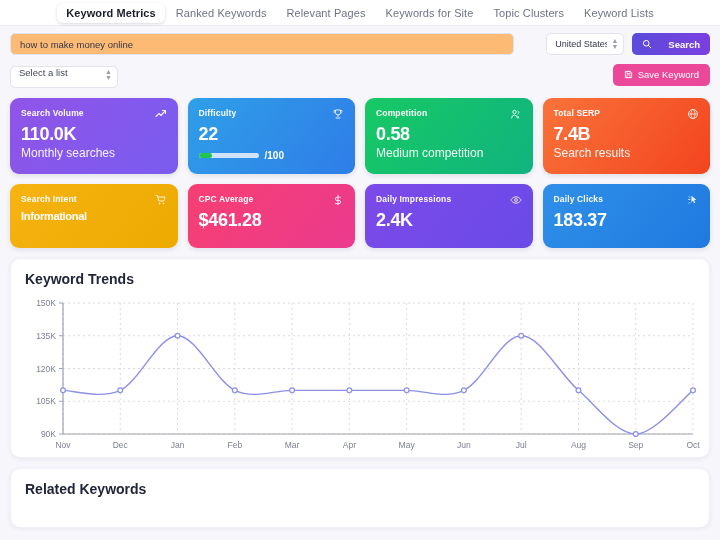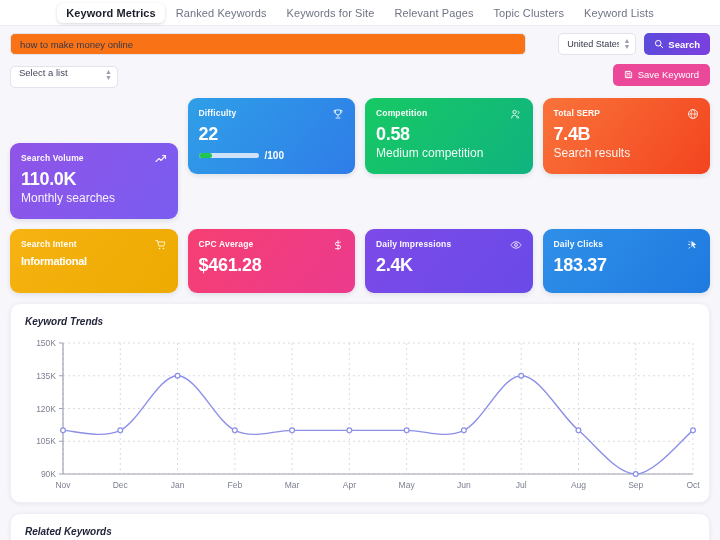--- a/index.html
+++ b/index.html
@@ -49,21 +49,21 @@
     display: flex;
     align-items: center;
     gap: 8px;
     padding: 7px 10px 0 10px;
   }
   .search-input {
     flex: 1;
     height: 22px;
     border: 1px solid #e2e3ec;
     border-radius: 5px;
-    background: #f97316;
+    background: #fdba74;
     font-size: 9.5px;
     color: #33364a;
     padding: 0 9px;
     font-family: inherit;
     outline: none;
   }
   .search-input::placeholder { color: #a9acbb; }
 
   .country-select {
     width: 78px;
@@ -98,21 +98,21 @@
     border: none;
     border-radius: 5px;
     background: linear-gradient(100deg, #5b4bdb 0%, #7b3fe0 100%);
     color: #fff;
     font-size: 9.5px;
     font-weight: bold;
     font-family: inherit;
     display: flex;
     align-items: center;
     justify-content: center;
-    gap: 4px;
+    gap: 16px;
     cursor: pointer;
     padding: 0 10px;
   }
 
   
   .listrow {
     display: flex;
     align-items: center;
     justify-content: space-between;
     padding: 7px 10px 0 10px;
@@ -204,63 +204,62 @@
     overflow: hidden;
   }
   .prog-fill {
     height: 100%;
     background: #23c552;
     border-radius: 3px;
   }
   .prog-max { font-size: 10px; font-weight: bold; }
 
   
-  .g-violet  { background: linear-gradient(128deg, #9054e8 0%, #7a5cf0 100%); margin-top: 45px; }
+  .g-violet  { background: linear-gradient(128deg, #9054e8 0%, #7a5cf0 100%); }
   .g-blue    { background: linear-gradient(128deg, #2f9fe8 0%, #2f7de8 100%); }
   .g-green   { background: linear-gradient(128deg, #17c964 0%, #10b37f 100%); }
   .g-orange  { background: linear-gradient(128deg, #f9733a 0%, #f3441f 100%); }
   .g-amber   { background: linear-gradient(128deg, #f6b312 0%, #edaa00 100%); }
   .g-pink    { background: linear-gradient(128deg, #f63f72 0%, #ec3a8e 100%); }
   .g-purple  { background: linear-gradient(128deg, #7c4ae8 0%, #6a4ae8 100%); }
   .g-cyan    { background: linear-gradient(128deg, #2f8fe8 0%, #1f7ae0 100%); }
 
   
   .panel {
     background: #fff;
     border-radius: 10px;
     margin: 10px 10px 0 10px;
     box-shadow: 0 1px 4px rgba(30,32,60,.07);
     border: 1px solid #f0f0f6;
   }
   .panel-title {
-    font-size: 10px;
+    font-size: 14px;
     font-weight: bold;
     color: #22253a;
     padding: 12px 14px 0 14px;
-    font-style: italic;
   }
   .chart-panel { height: 200px; }
   .related-panel { height: 60px; }
 
   .chart-area { padding: 8px 10px 0 6px; }
   svg { display: block; }
   .tick-text {
     font-size: 8.5px;
     fill: #7c8091;
     font-family: "Liberation Sans", sans-serif;
   }
 </style>
 </head>
 <body>
 
 <div class="tabbar">
   <div class="tab active">Keyword Metrics</div>
   <div class="tab">Ranked Keywords</div>
+  <div class="tab">Relevant Pages</div>
   <div class="tab">Keywords for Site</div>
-  <div class="tab">Relevant Pages</div>
   <div class="tab">Topic Clusters</div>
   <div class="tab">Keyword Lists</div>
 </div>
 
 <div class="searchrow">
   <input class="search-input" value="how to make money online" style="">
 
   <div class="sel-wrap">
     <select class="country-select">
       <option>United States</option>

